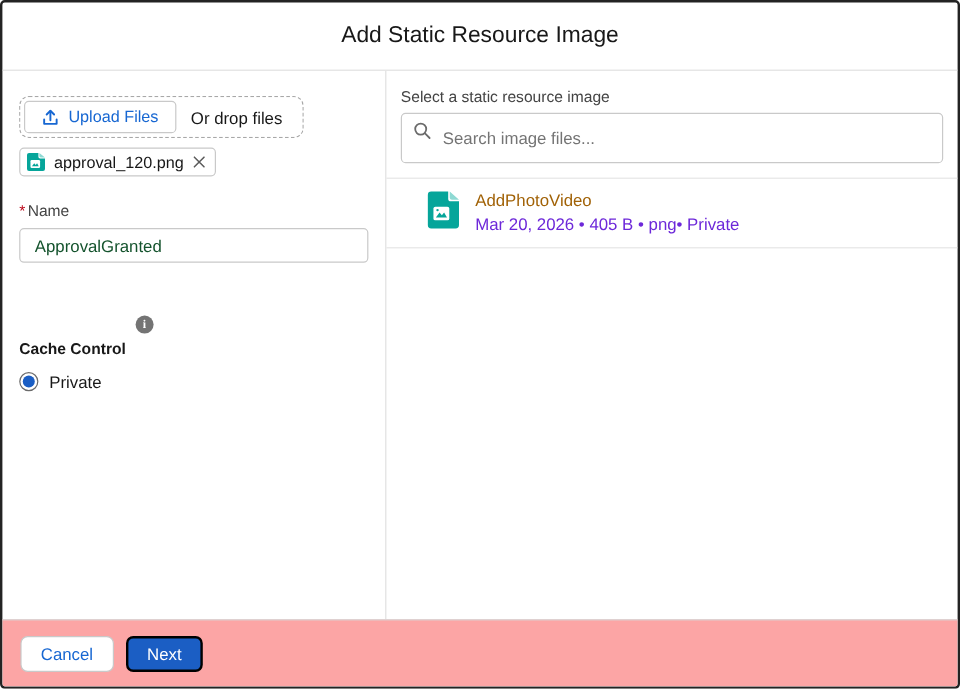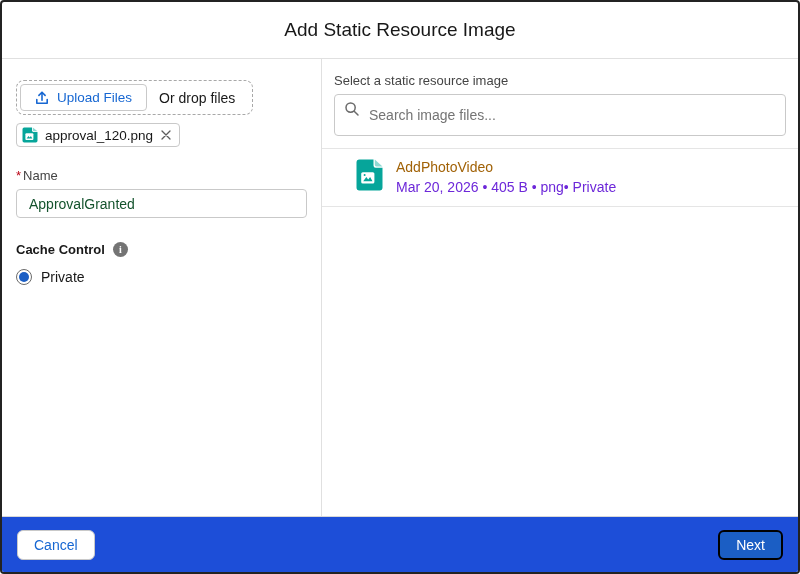--- a/index.html
+++ b/index.html
@@ -53,21 +53,21 @@
   .required-mark { color: #ba0517; font-size: 13px; margin-right: 2px; }
   .text-input {
     margin-top: 5px; width: 100%; height: 29px;
     border: 1px solid #c9c9c9; border-radius: 4px; padding: 0 12px;
     font-size: 14px; color: #14532d; font-family: Liberation Sans, sans-serif; background: #fff;
   }
 
   
   .cache-block { margin-top: 24px; }
   .cache-head { display: flex; align-items: center; gap: 8px; }
-  .cache-label { font-size: 13px; font-weight: bold; color: #181818; }
+  .cache-label { font-size: 13px; font-weight: bold; color: #181818; margin-top: 40px; }
   .info-icon {
     width: 15px; height: 15px; border-radius: 50%; background: #747474;
     color: #fff; font-size: 10px; font-weight: bold; font-family: "Liberation Serif", serif;
     display: inline-flex; align-items: center; justify-content: center; line-height: 1;
   }
   .radio-group { margin-top: 12px; display: flex; flex-direction: column; gap: 6px; }
   .radio-row { display: flex; align-items: center; gap: 9px; cursor: pointer; }
   .radio {
     width: 16px; height: 16px; border-radius: 50%;
     border: 1px solid #8b8b8b; background: #fff; position: relative; flex: 0 0 16px;
@@ -93,22 +93,22 @@
   .file-row {
     display: flex; align-items: flex-start; gap: 13px;
     padding: 10px 12px 11px 34px; border-bottom: 1px solid #e5e5e5; cursor: pointer;
   }
   .file-row .file-texts { display: flex; flex-direction: column; }
   .file-title { font-size: 14px; color: #a16207; text-decoration: none; }
   .file-meta { font-size: 14px; color: #6d28d9; margin-top: 4px; }
 
   
   .footer {
-    flex: 0 0 56px; height: 56px; background: #1d4ed8; border-top: 1px solid #d8d8d8;
-    display: flex; align-items: center; justify-content: space-between; gap: 10px; padding: 0 15px;
+    flex: 0 0 56px; height: 56px; background: #fca5a5; border-top: 1px solid #d8d8d8;
+    display: flex; align-items: center; justify-content: flex-start; gap: 10px; padding: 0 15px;
   }
   .btn { font-family: inherit; font-size: 14px; border-radius: 6px; padding: 5px 16px; height: 30px; cursor: pointer; }
   .btn-neutral { background: #fff; border: 1px solid #c9c9c9; color: #1767d2; }
   .btn-brand { background: #1b5ec4; border: 2px solid #000000; color: #fff; font-weight: 500; }
 </style>
 </head>
 <body>
 
 <div class="modal">
 

